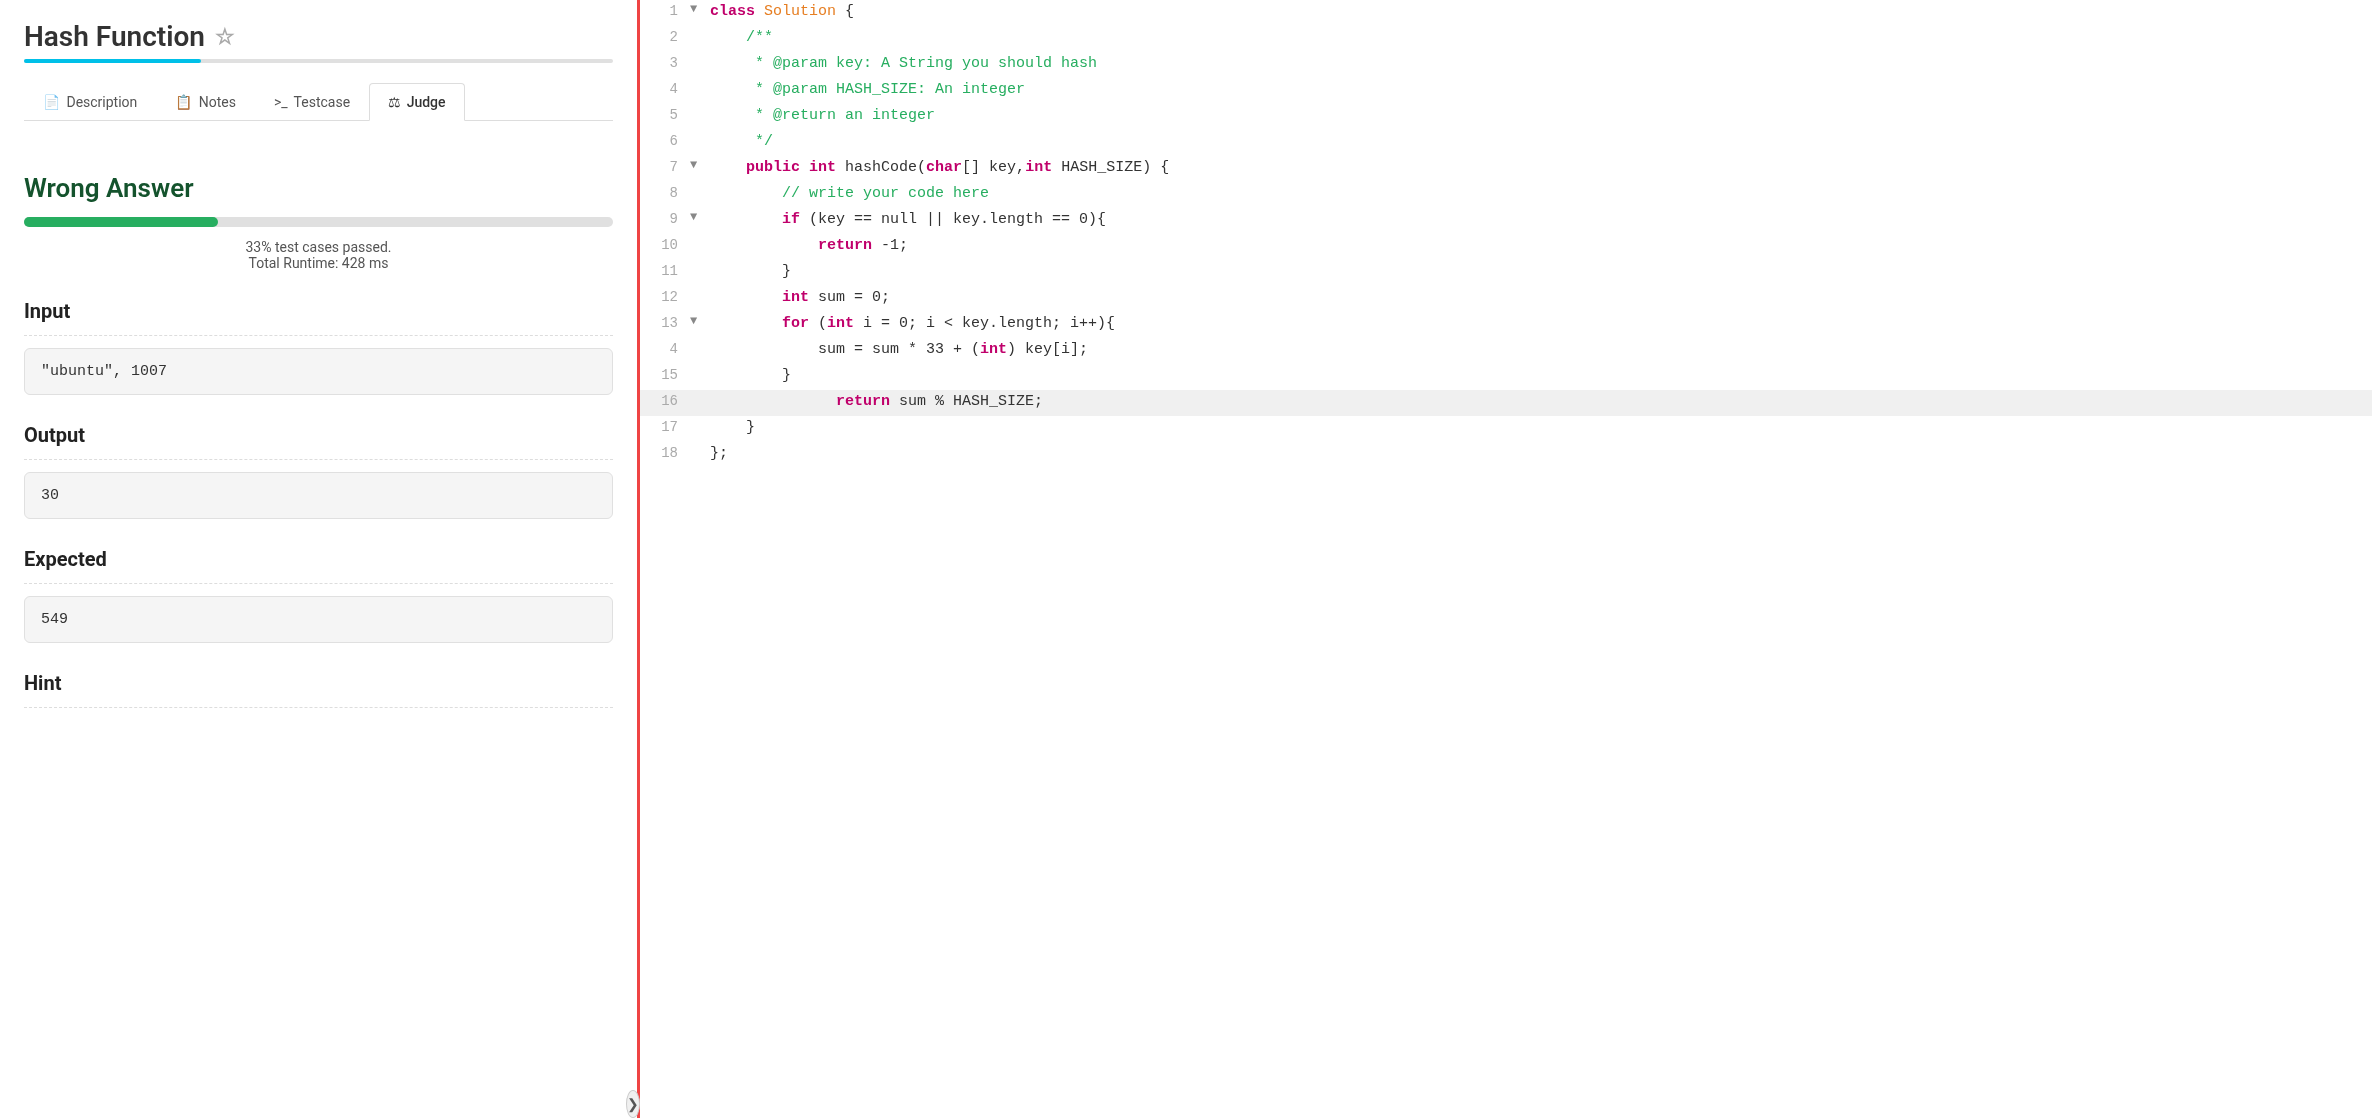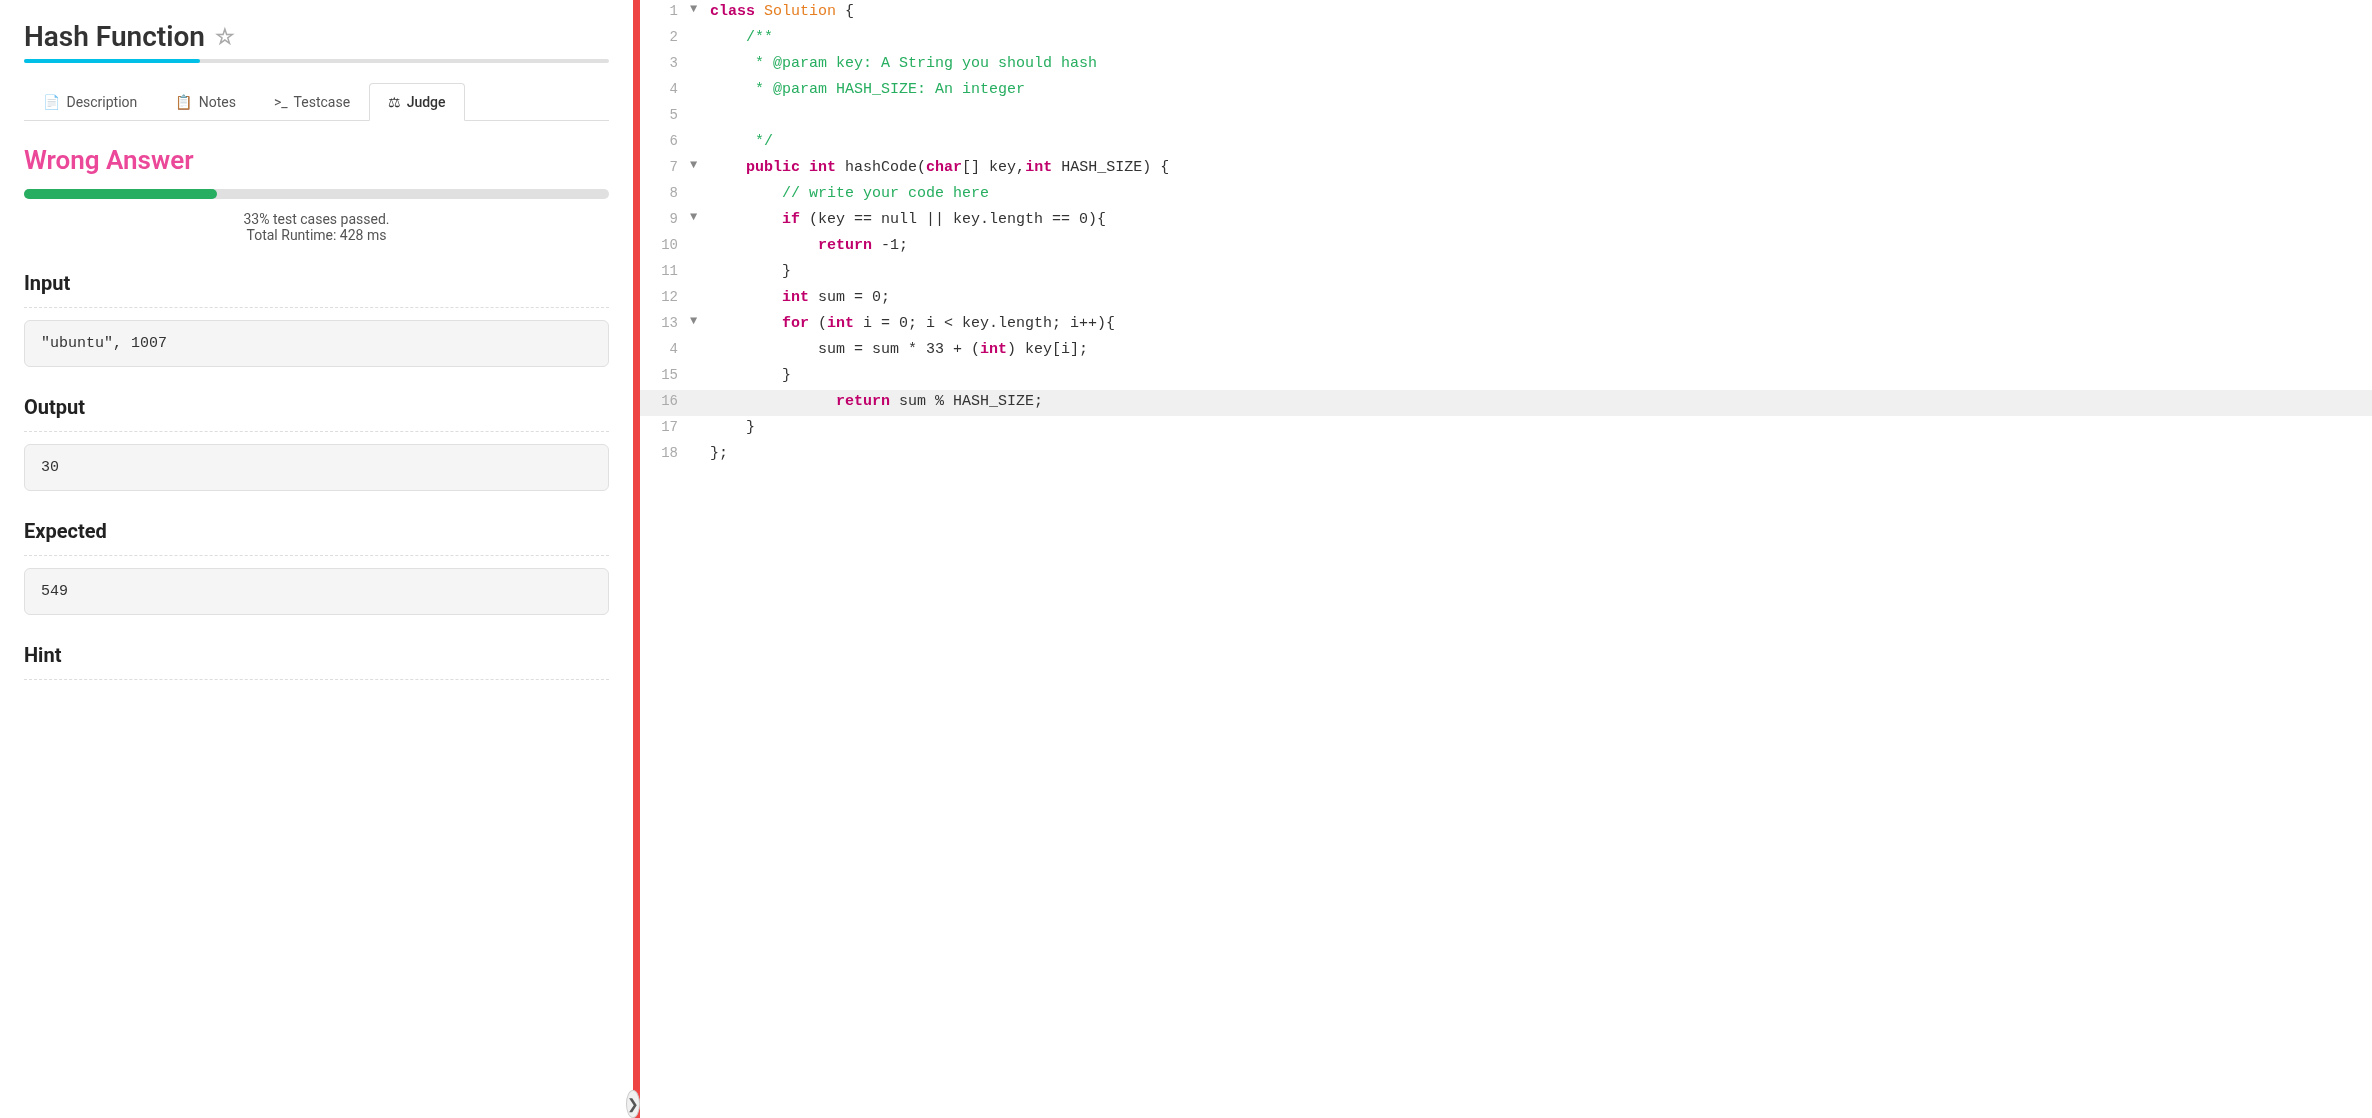--- a/index.html
+++ b/index.html
@@ -8,21 +8,21 @@
       background: #fff;
       display: flex;
       height: 100vh;
       overflow: hidden;
     }
 
     
     .left-panel {
       width: 640px;
       min-width: 640px;
-      border-right: 7px solid #ef4444;
+      border-right: 3px solid #ef4444;
       display: flex;
       flex-direction: column;
       overflow-y: auto;
       padding: 20px 24px 24px 24px;
     }
 
     .problem-title {
       font-size: 28px;
       font-weight: 600;
       color: #333;
@@ -81,22 +81,23 @@
       color: #333;
       font-weight: 500;
       border-bottom: 1px solid #fff;
       margin-bottom: -1px;
     }
 
     
     .wrong-answer {
       font-size: 26px;
       font-weight: 600;
-      color: #ec4899;
+      color: #14532d;
       margin-bottom: 14px;
+      margin-top: 28px;
     }
 
     .test-progress-bar {
       width: 100%;
       height: 10px;
       background: #e0e0e0;
       border-radius: 5px;
       margin-bottom: 12px;
     }
 
@@ -309,20 +310,21 @@
 
     <div class="code-line">
       <span class="line-number">4</span>
       <span class="line-arrow"></span>
       <span class="line-content comment">     * @param HASH_SIZE: An integer</span>
     </div>
 
     <div class="code-line">
       <span class="line-number">5</span>
       <span class="line-arrow"></span>
+      <span class="line-content comment">     * @return an integer</span>
     </div>
 
     <div class="code-line">
       <span class="line-number">6</span>
       <span class="line-arrow"></span>
       <span class="line-content comment">     */</span>
     </div>
 
     <div class="code-line">
       <span class="line-number">7</span>

